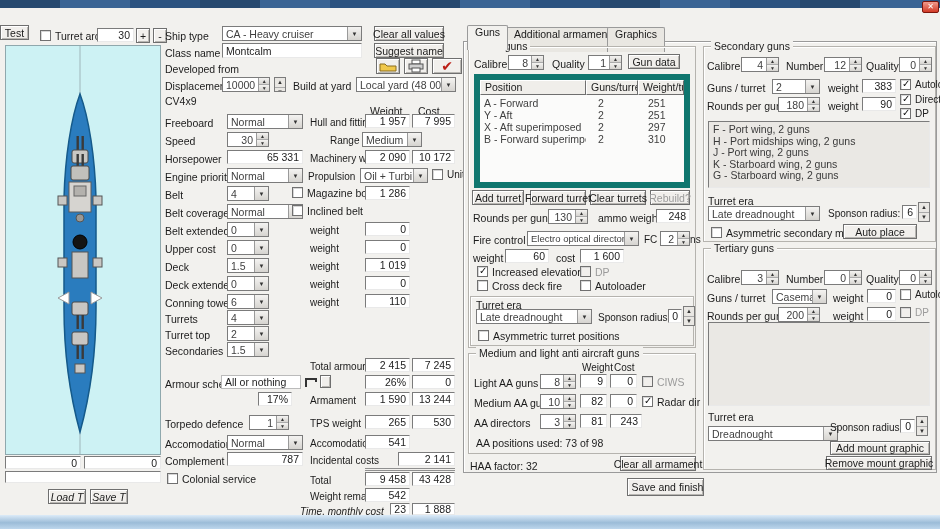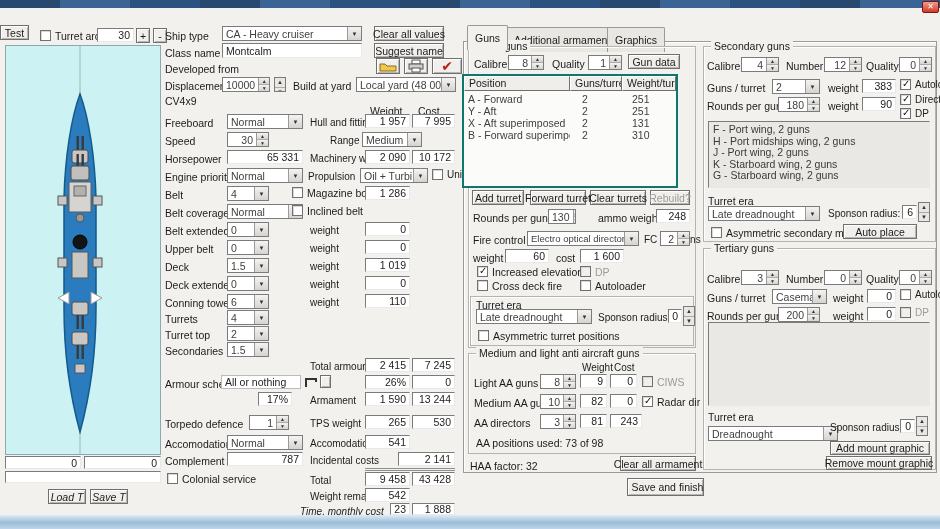--- a/index.html
+++ b/index.html
@@ -25,24 +25,24 @@
 .ud i{flex:1;font-style:normal;font-size:6px;line-height:9px;text-align:center;color:#333}
 .ud i:first-child{border-bottom:1px solid #aaa}
 .btn{position:absolute;display:flex;align-items:center;justify-content:center;background:#f1efec;border:1px solid #6f6f6f;box-shadow:inset 1px 1px 0 #fff,inset -1px -1px 0 #b8b6b2;font-size:10.5px;white-space:nowrap;color:#1b1b1b}
 .btn.dis{color:#9b9b9b}
 .cb{position:absolute;display:flex;align-items:flex-start;gap:4px;font-size:10.5px;line-height:12px;white-space:nowrap}
 .bx{width:11px;height:11px;background:#fff;border:1px solid #707070;box-shadow:inset 1px 1px 0 #d6d6d6;flex:none;position:relative}
 .bx.on::before{content:"\2713";position:absolute;left:1px;top:-2px;font-size:10px;color:#111}
 .cb.dis{color:#9b9b9b}.cb.dis .bx{background:#f1efec}
 .grp{position:absolute;border:1px solid #b5b3ae;box-shadow:inset 1px 1px 0 #fff}
 .glg{position:absolute;top:-7px;left:7px;background:#f2f1ee;padding:0 3px;font-size:10.5px;white-space:nowrap}
-.tab{position:absolute;display:flex;align-items:center;padding:12px 7px;background:#e9e7e2;border:1px solid #9a9a9a;border-bottom:none;border-radius:2px 2px 0 0;font-size:10.5px;height:15px}
+.tab{position:absolute;display:flex;align-items:flex-end;padding:12px 7px;background:#e9e7e2;border:1px solid #9a9a9a;border-bottom:none;border-radius:2px 2px 0 0;font-size:10.5px;height:15px}
 .tab.on{height:17px;background:#f2f1ee;z-index:3}
 .tabctl{position:absolute;left:463px;top:41px;width:474px;height:432px;border:1px solid #9a9a9a;box-shadow:inset 1px 1px 0 #fff;background:#f2f1ee}
-.tblwrap{position:absolute;left:462px;top:74px;width:216px;height:114px;border:2px solid #0f766e;background:#fbfbfa}
+.tblwrap{position:absolute;left:474px;top:74px;width:216px;height:114px;border:6px solid #0f766e;background:#fbfbfa}
 .thead{display:flex;height:15px}
 .th{background:#f0eeea;border:1px solid;border-color:#fff #6f6f6f #6f6f6f #fff;font-size:10.5px;padding:0 4px;white-space:nowrap;overflow:hidden}
 .trow{display:flex;height:12px;font-size:10.5px;color:#3f3f3f}
 .td{white-space:nowrap;overflow:hidden}
 .list{position:absolute;background:#eae8e4;border:1px solid;border-color:#7b7b7b #e9e9e9 #e9e9e9 #7b7b7b;font-size:10.5px;color:#3a3a3a;padding:2px 4px;line-height:11.5px;overflow:hidden}
 .shipview{position:absolute;left:5px;top:45px;width:156px;height:410px;background:#cdf2f4;border:1px solid #8fa8ad;overflow:hidden}
 .topstrip{position:absolute;left:0;top:0;width:940px;height:8px;background:repeating-linear-gradient(90deg,#27496f 0 60px,#3a6494 60px 130px,#2c5380 130px 200px)}
 .titlebar{position:absolute;left:0;top:8px;width:940px;height:14px;background:linear-gradient(90deg,#f3f6fa 0%,#e2ebf4 45%,#b9d0e4 75%,#8fb2d0 100%);border-bottom:1px solid #9ab0c4;display:flex;align-items:center;font-size:10.5px;color:#111;padding-left:3px}
 .closebtn{position:absolute;left:922px;top:1px;width:17px;height:12px;background:linear-gradient(#f09a8c,#d23a26);border:1px solid #7d160c;border-radius:2px;display:flex;align-items:center;justify-content:center;color:#fff;font-size:8px;line-height:8px;z-index:5}
 .bottomstrip{position:absolute;left:0;top:515px;width:940px;height:14px;background:linear-gradient(#dcebf8,#9cbcd8 55%,#bdd6ec)}
@@ -252,21 +252,21 @@
   <div class="lbl" style="left:165px;top:225px">Belt extended</div>
   <div class="dd" style="left:227px;top:222px;width:42px">
       <span class="ddt">0</span>
       <span class="ddb">▼</span>
     </div>
   <div class="lbl ml" style="left:310px;top:225px">weight</div>
   <div class="fld num" style="left:365px;top:222px;width:45px">
       <span>0</span>
     </div>
 
-  <div class="lbl" style="left:165px;top:243px">Upper belt</div>
+  <div class="lbl" style="left:165px;top:243px">Upper cost</div>
   <div class="dd" style="left:227px;top:240px;width:42px">
       <span class="ddt">0</span>
       <span class="ddb">▼</span>
     </div>
   <div class="lbl ml" style="left:310px;top:243px">weight</div>
   <div class="fld num" style="left:365px;top:240px;width:45px">
       <span>0</span>
     </div>
 
   <div class="lbl" style="left:165px;top:261px">Deck</div>
@@ -455,21 +455,21 @@
         <div class="td" style="flex:1;padding-left:10px">251</div>
       </div>
     <div class="trow">
         <div class="td" style="width:106px;padding-left:4px">Y - Aft</div>
         <div class="td" style="width:52px;padding-left:12px">2</div>
         <div class="td" style="flex:1;padding-left:10px">251</div>
       </div>
     <div class="trow">
         <div class="td" style="width:106px;padding-left:4px">X - Aft superimposed</div>
         <div class="td" style="width:52px;padding-left:12px">2</div>
-        <div class="td" style="flex:1;padding-left:10px">131</div>
+        <div class="td" style="flex:1;padding-left:10px">297</div>
       </div>
     <div class="trow">
         <div class="td" style="width:106px;padding-left:4px">B - Forward superimposed</div>
         <div class="td" style="width:52px;padding-left:12px">2</div>
         <div class="td" style="flex:1;padding-left:10px">310</div>
       </div>
   </div>
 
   <div class="btn" style="left:472px;top:190px;width:52px;height:15px">
       <span>Add turret</span>
@@ -478,21 +478,21 @@
       <span>Forward turret</span>
     </div>
   <div class="btn" style="left:590px;top:190px;width:56px;height:15px">
       <span>Clear turrets</span>
     </div>
   <div class="btn dis" style="left:650px;top:190px;width:40px;height:15px">
       <span>Rebuild?</span>
     </div>
 
   <div class="lbl" style="left:473px;top:212px">Rounds per gun</div>
-  <div class="spin" style="left:548px;top:209px;width:28px">
+  <div class="spin" style="left:548px;top:209px;width:40px">
       <span class="sf">130</span>
       <span class="ar">
         <i>▲</i>
         <i>▼</i>
       </span>
     </div>
   <div class="lbl" style="left:598px;top:212px">ammo weight</div>
   <div class="fld num" style="left:656px;top:209px;width:34px">
       <span>248</span>
     </div>

